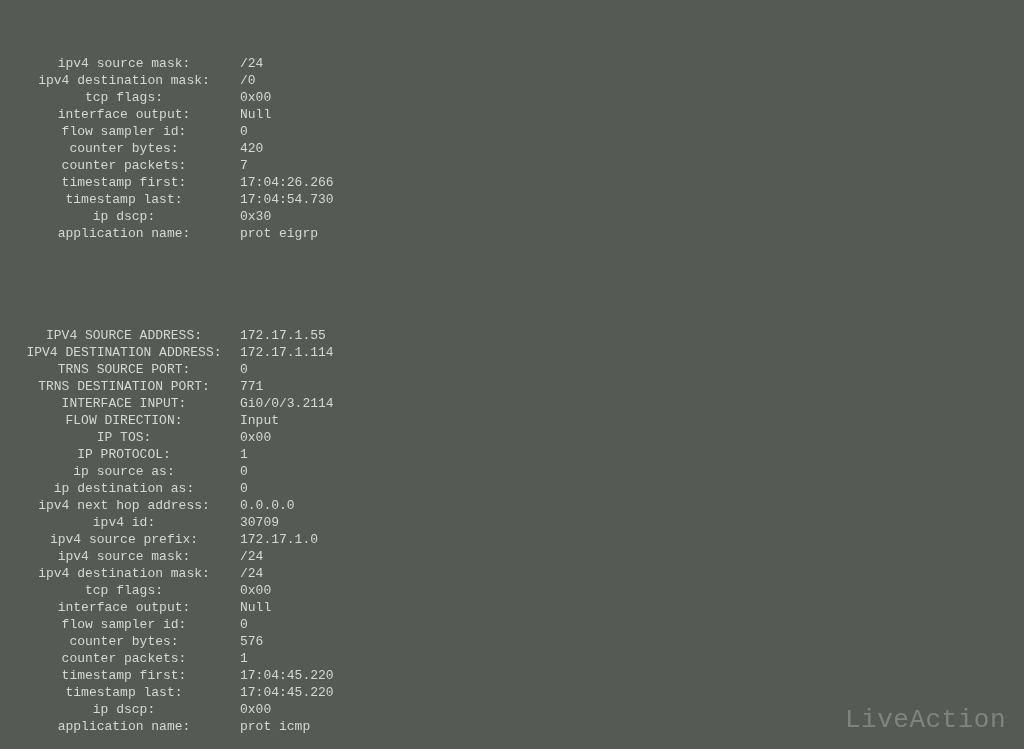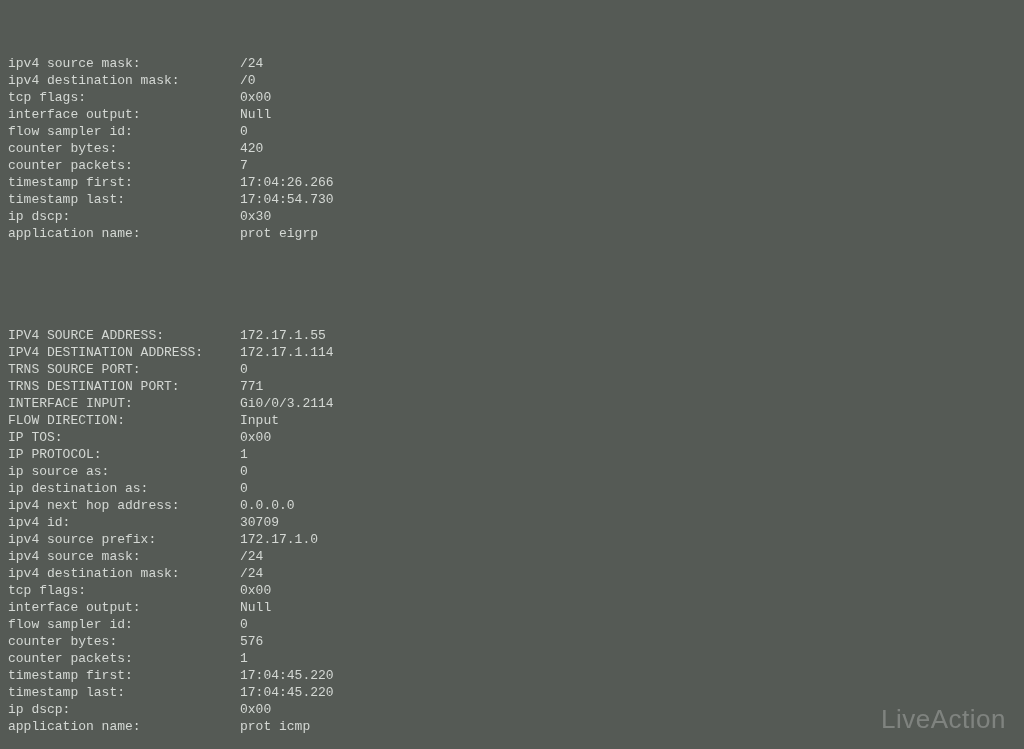--- a/index.html
+++ b/index.html
@@ -19,32 +19,33 @@
     white-space: pre;
     line-height: 17px;
   }
   .row {
     display: flex;
   }
   .label {
     display: inline-block;
     width: 232px;
     flex-shrink: 0;
+    text-align: center;
   }
   .value {
     display: inline-block;
   }
   .blank-line {
     height: 17px;
   }
   .watermark {
     position: absolute;
     right: 18px;
     bottom: 14px;
-    font-family: Liberation Sans, sans-serif;
+    font-family: Liberation Mono, monospace;
     font-size: 26px;
     font-weight: 300;
     color: rgba(255, 255, 255, 0.25);
     letter-spacing: 0.5px;
     pointer-events: none;
   }
   .watermark .bold {
     font-weight: 500;
   }
 </style>

